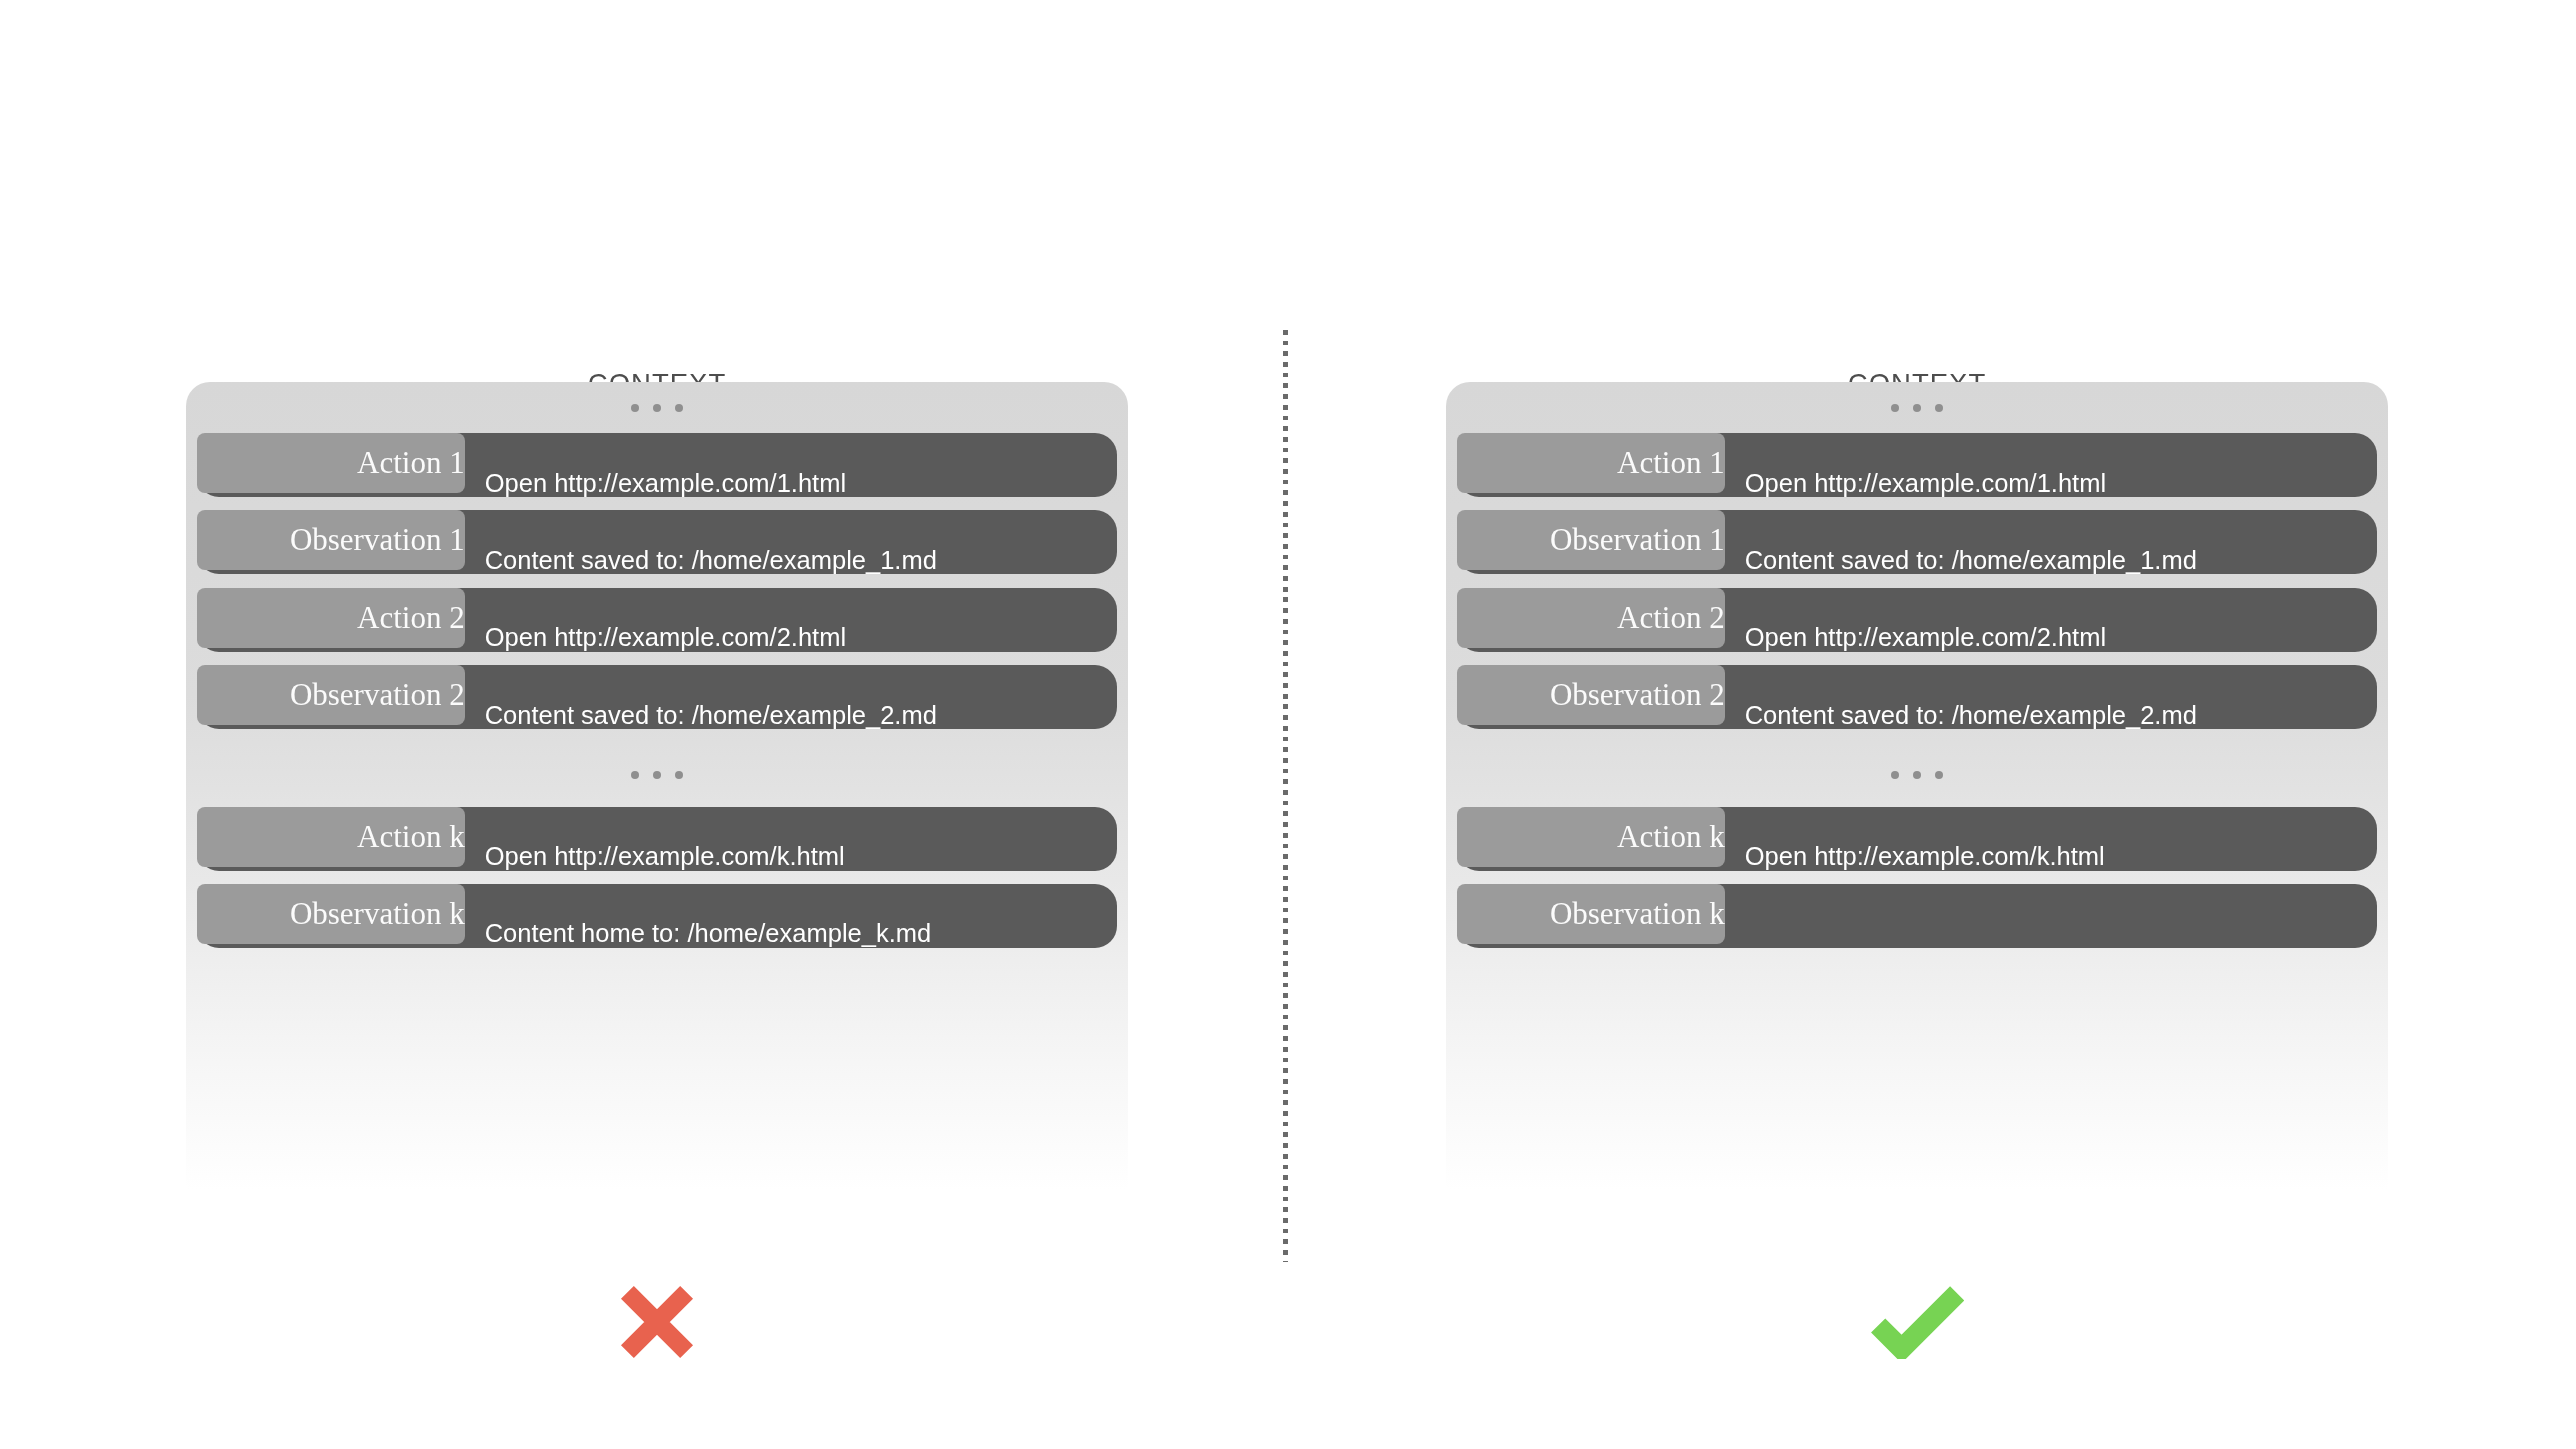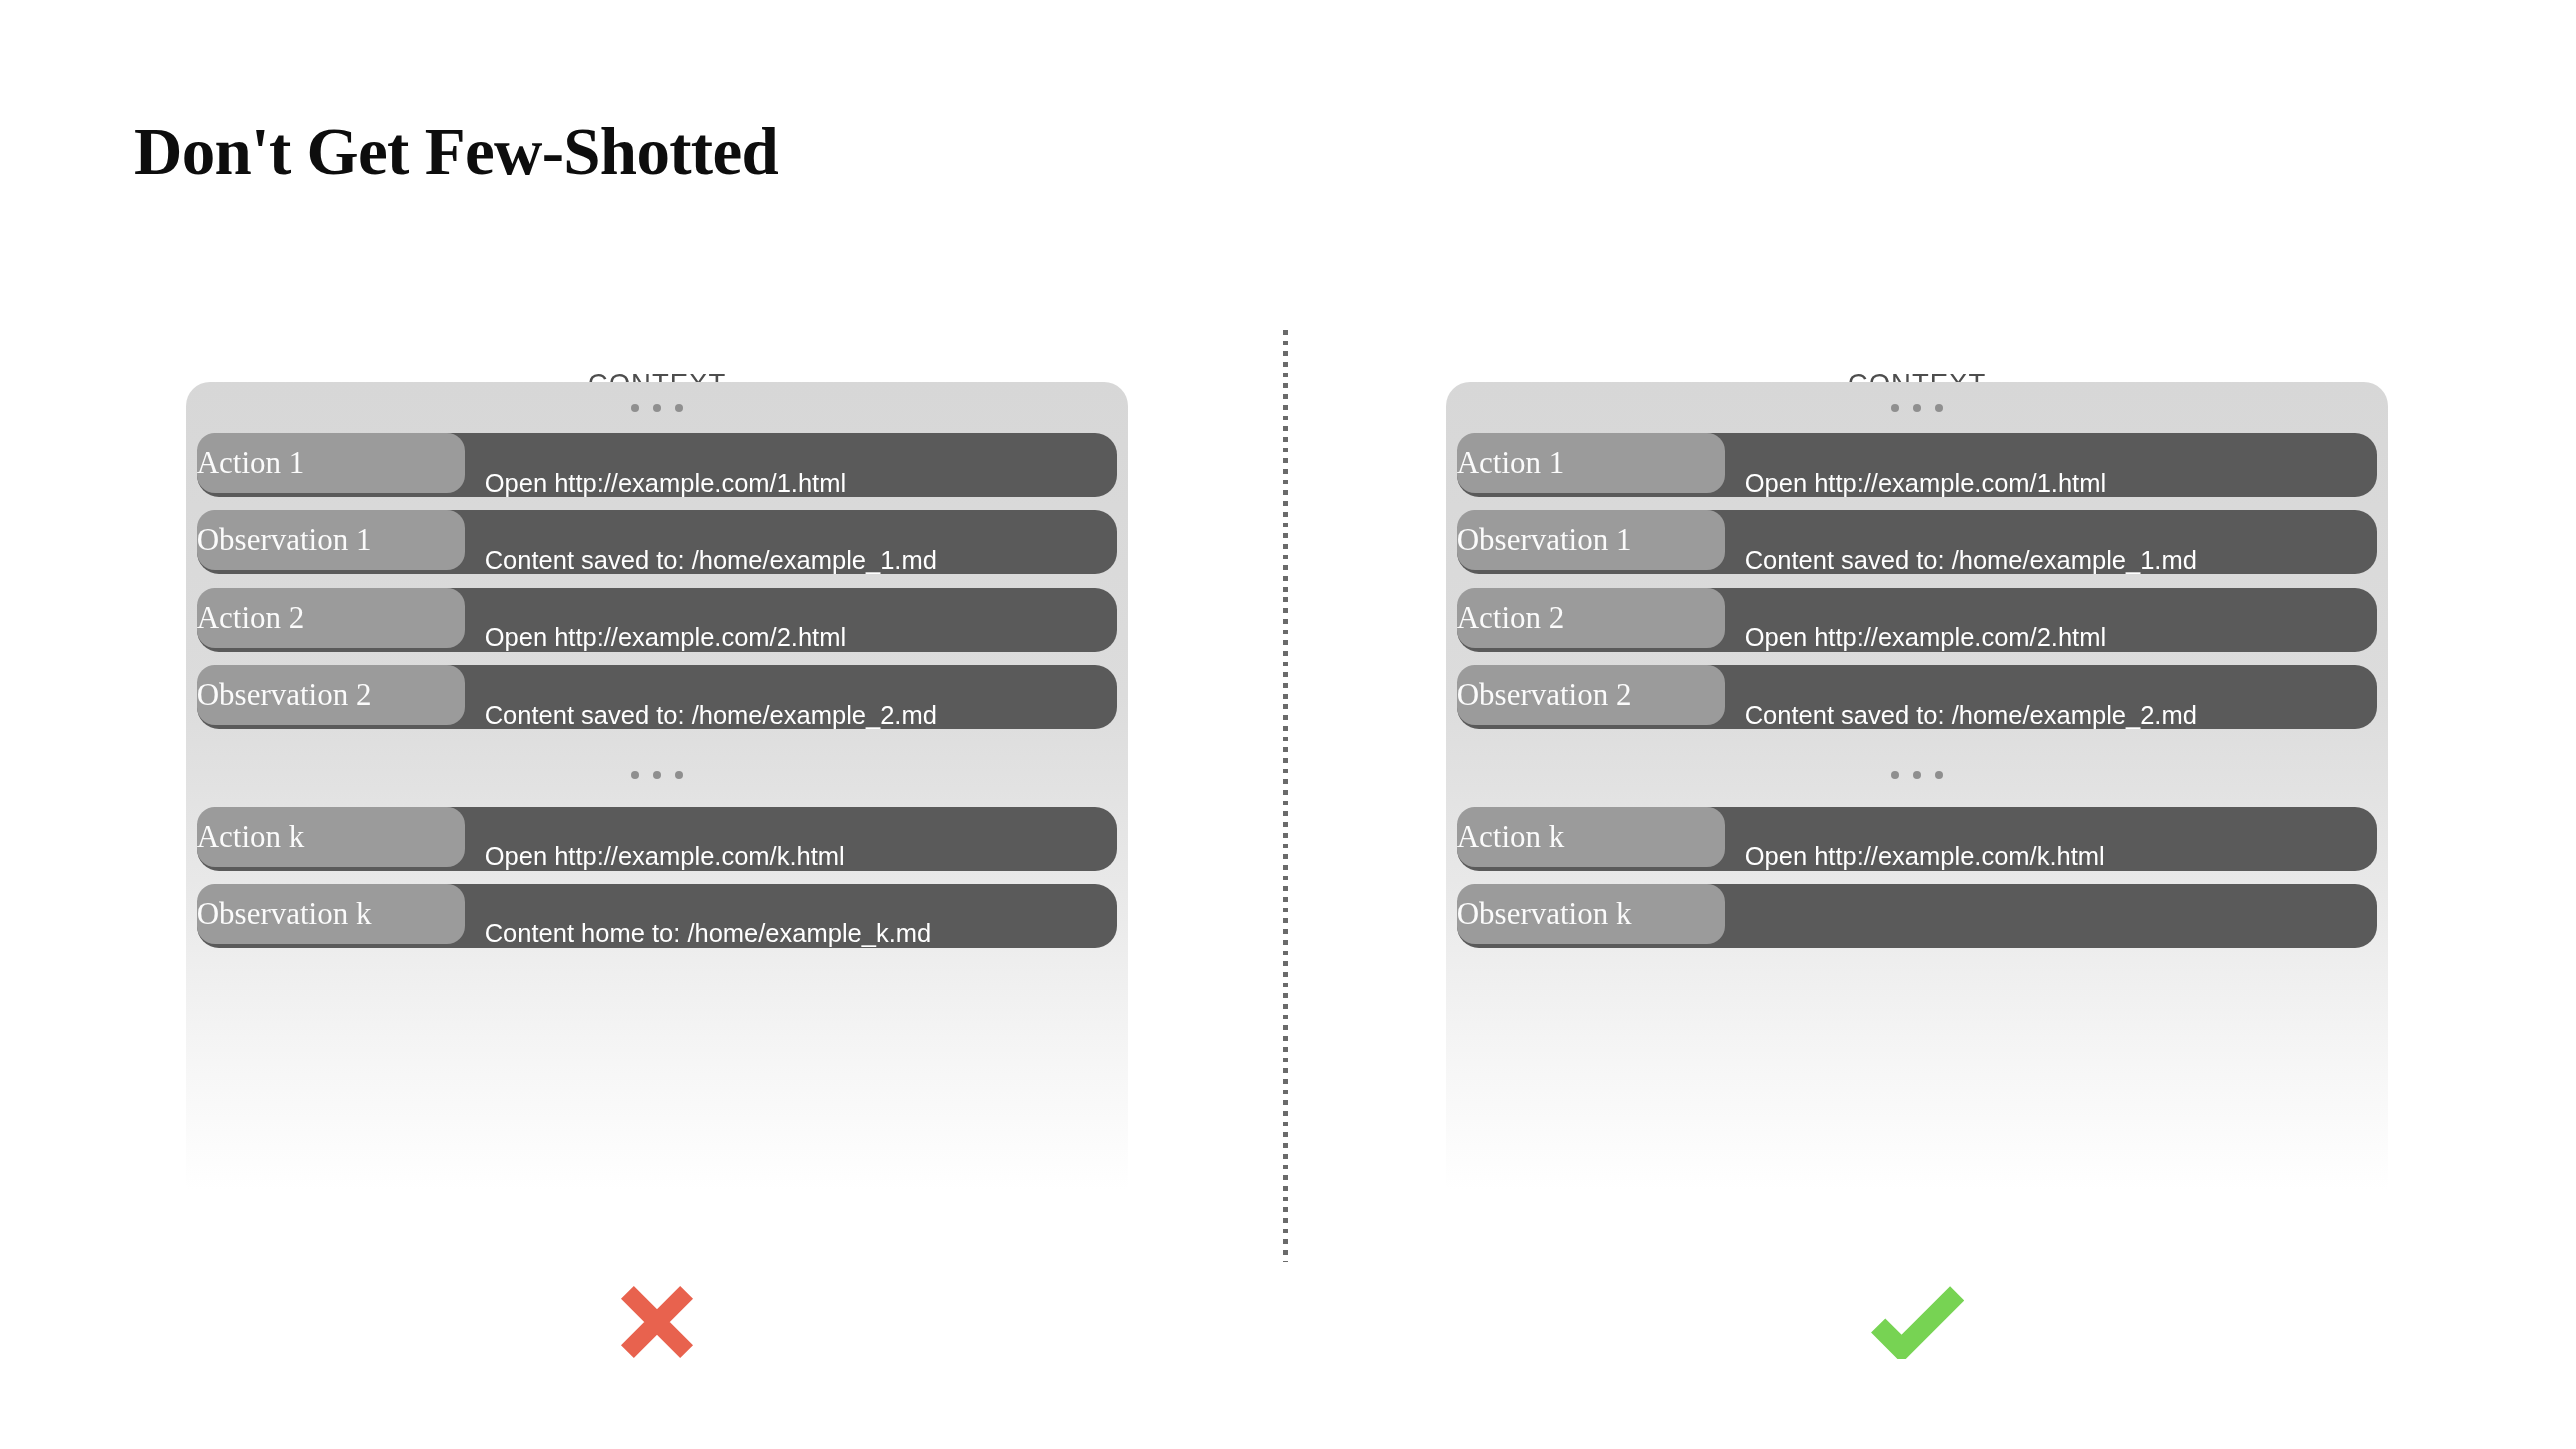--- a/index.html
+++ b/index.html
@@ -29,22 +29,22 @@
   .dots.mid{height:64px;}
   .dots i{display:block;width:8px;height:8px;border-radius:50%;background:var(--dot);}
 
   .row{
     position:relative;height:64px;margin:0 10.7px 13.4px 10.7px;
     background:var(--bar-bg);border-radius:22px;
     display:flex;align-items:center;
   }
   .pill{
     position:absolute;left:0;top:0;height:60px;width:268px;
-    background:var(--pill-bg);border-radius:18px;
-    display:flex;align-items:center;justify-content:flex-start;
+    background:var(--pill-bg);border-radius:8px;
+    display:flex;align-items:center;justify-content:flex-end;
     font-family:"Liberation Serif",serif;font-size:31px;color:var(--label-text);
   }
   .content{
     margin-left:288px;font-size:25.5px;color:var(--content-text);white-space:nowrap;margin-top:36px;
   }
   .content.highlight{color:var(--highlight-text);}
 
   .divider{
     position:absolute;left:1283px;top:330px;width:4.7px;height:932px;
     background:repeating-linear-gradient(to bottom,var(--divider) 0 4.7px,transparent 4.7px 10.7px);
@@ -52,21 +52,20 @@
 
   .verdict{position:absolute;}
   .verdict.cross{left:620px;top:1285px;}
   .verdict.check{left:1870px;top:1284px;}
 </style>
 </head>
 <body>
 
 <div class="stage">
 
-  <h1 class="title">Don't Get Few-Shotted</h1>
 
   <div class="context-label" style="left:186px">CONTEXT</div>
   <div class="context-label" style="left:1446px">CONTEXT</div>
 
   <section class="panel panel-left">
     <div class="dots">
         <i></i>
         <i></i>
         <i></i>
       </div>

